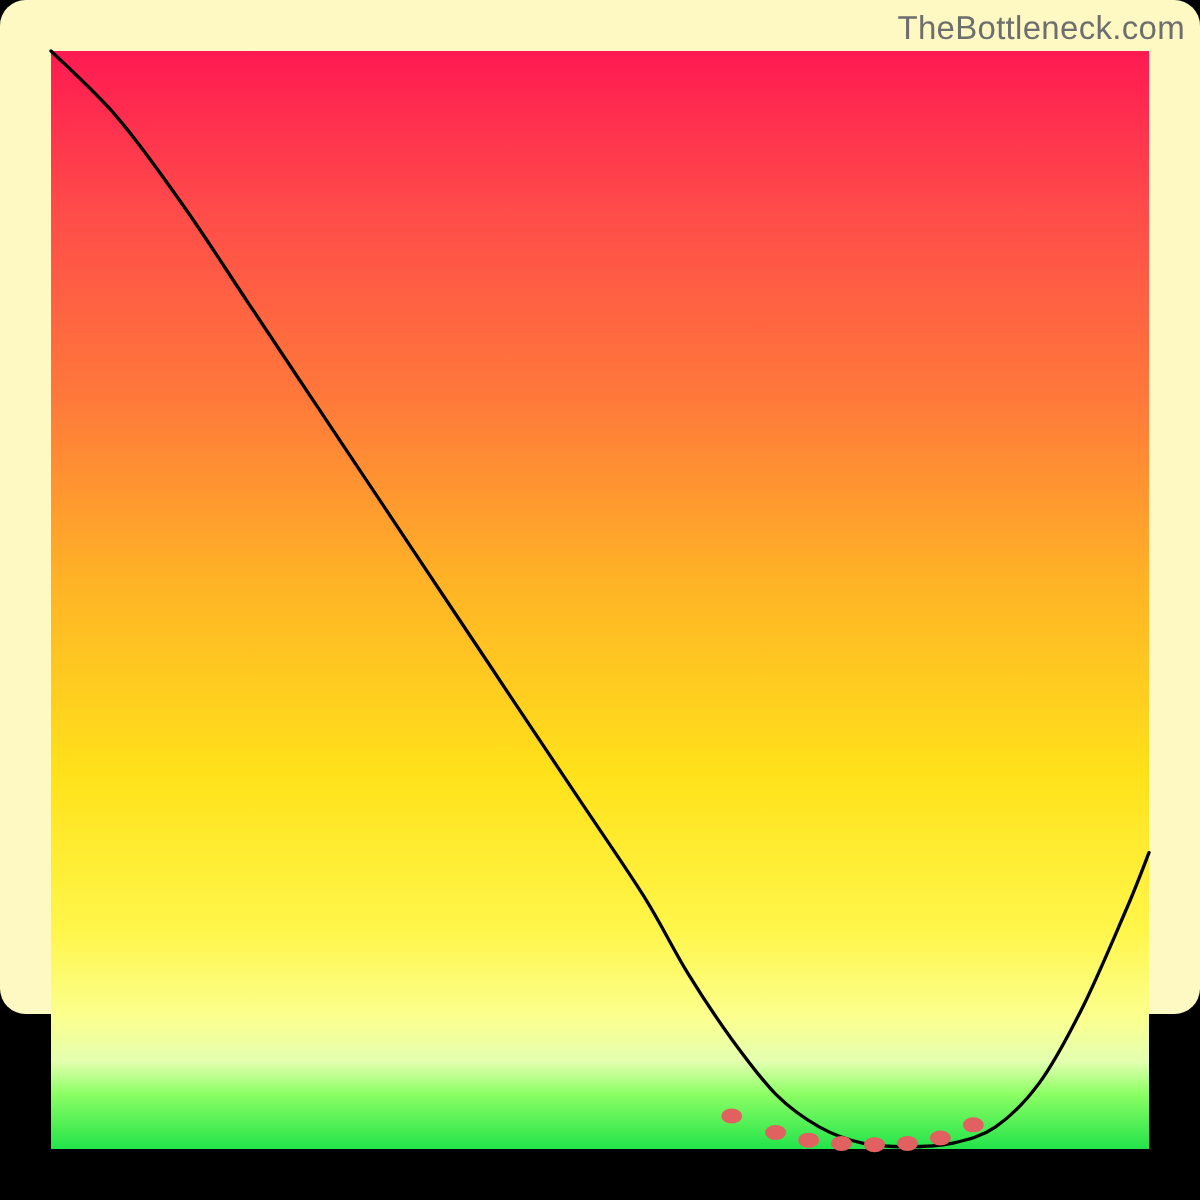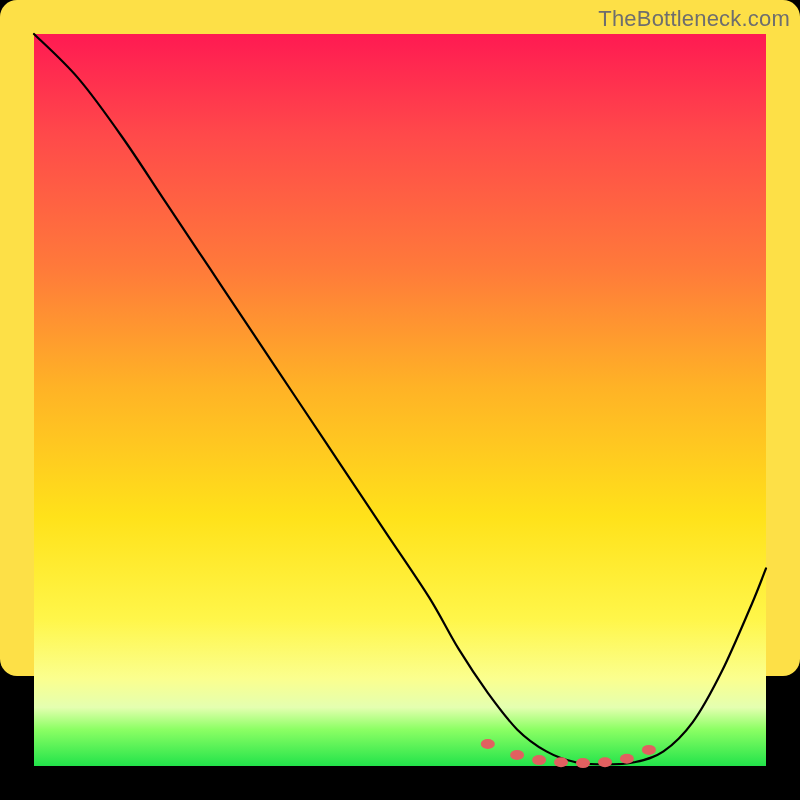--- a/index.html
+++ b/index.html
@@ -10,21 +10,21 @@
     background: #000;
     overflow: hidden;
     font-family: Arial, Helvetica, sans-serif;
   }
   .frame {
     position: absolute;
     left: 0;
     top: 0;
     width: 800px;
     height: 676px;
-    background: #fde047;
+    background: #fef9c3;
     border-radius: 17px;
   }
   .plot {
     position: absolute;
     left: 34px;
     top: 34px;
     width: 732px;
     height: 732px;
     
     background: linear-gradient(to bottom,

